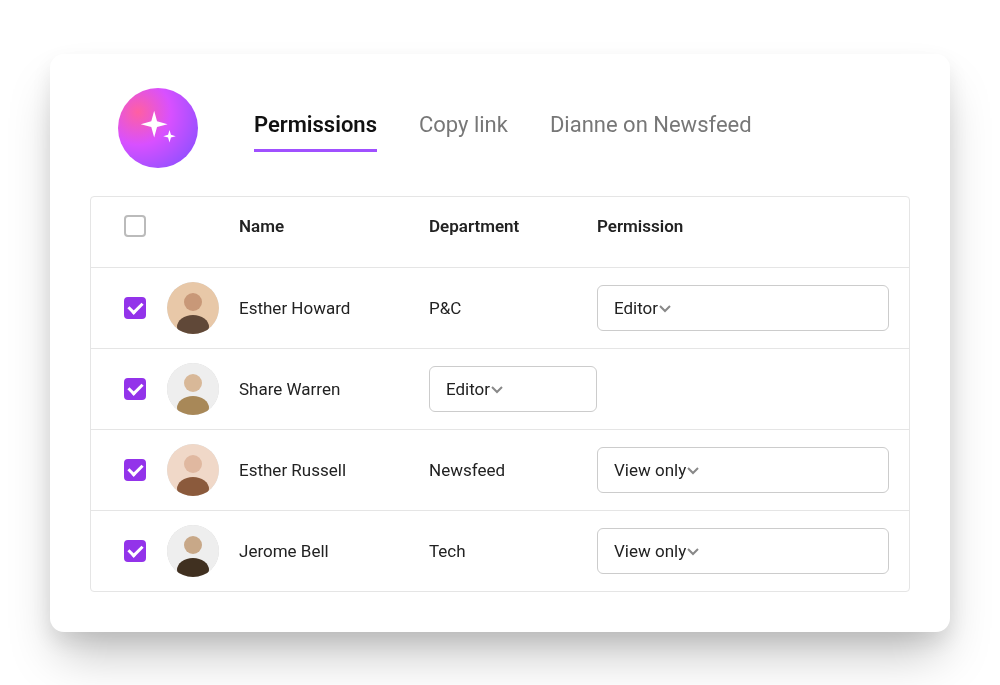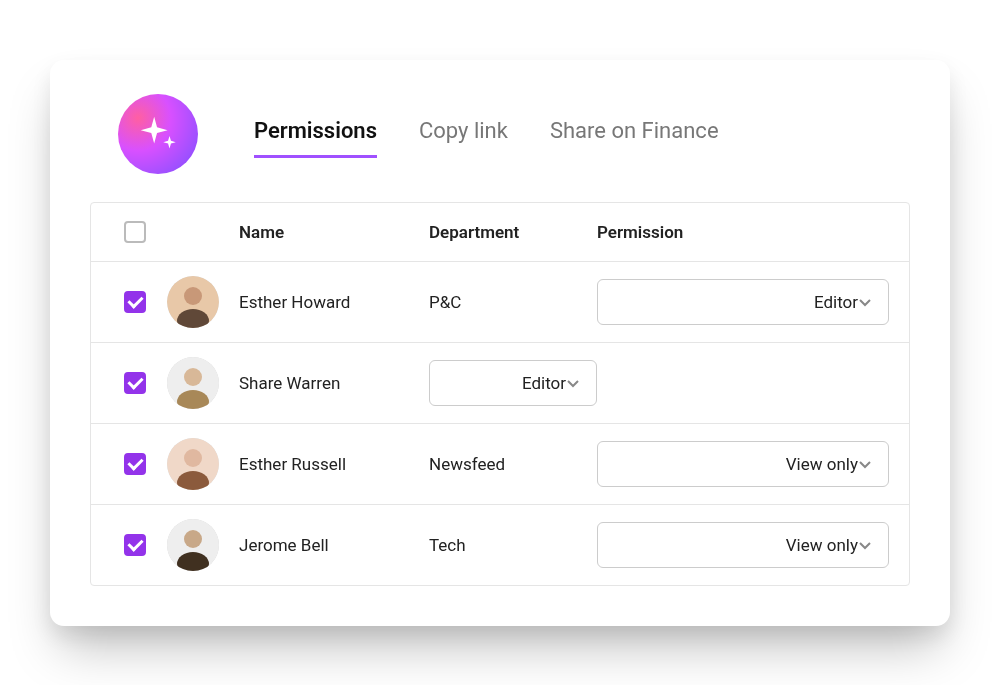--- a/index.html
+++ b/index.html
@@ -66,21 +66,21 @@
 .row {
   display: grid;
   grid-template-columns: 64px 72px 190px 168px 1fr;
   align-items: center;
   padding: 14px 20px 14px 12px;
   border-bottom: 1px solid #e5e5e5;
   gap: 0;
 }
 .row:last-child { border-bottom: none; }
 .row.head {
-  padding: 18px 20px 18px 12px;
+  padding: 18px 20px 30px 12px;
 }
 .row.head .th {
   font-weight: 600;
   font-size: 17px;
   color: #222;
 }
 .cbwrap { display:flex; justify-content:center; }
 .checkbox {
   width: 22px;
   height: 22px;
@@ -115,21 +115,21 @@
 }
 .avatar svg { width: 100%; height: 100%; }
 .name { font-size: 17px; color: #222; }
 .dept { font-size: 17px; color: #222; }
 .select {
   border: 1px solid #ccc;
   border-radius: 6px;
   height: 46px;
   display: flex;
   align-items: center;
-  justify-content: flex-end;
+  justify-content: flex-start;
   padding: 0 16px;
   cursor: pointer;
   font-size: 17px;
   color: #222;
   background: #fff;
 }
 .chev {
   width: 14px;
   height: 14px;
   display:flex;
@@ -145,21 +145,21 @@
   <div class="header">
     <div class="logo">
       <svg viewBox="0 0 48 48">
         <path d="M20 6 L23 17 L34 20 L23 23 L20 34 L17 23 L6 20 L17 17 Z" fill="#fff"></path>
         <path d="M36 26 L37.5 31 L42.5 32.5 L37.5 34 L36 39 L34.5 34 L29.5 32.5 L34.5 31 Z" fill="#fff"></path>
       </svg>
     </div>
     <div class="tabs">
       <div class="tab active">Permissions</div>
       <div class="tab">Copy link</div>
-      <div class="tab">Share on Finance</div>
+      <div class="tab">Dianne on Newsfeed</div>
     </div>
   </div>
 
   <div class="table">
     <div class="row head">
       <div class="cbwrap">
           <div class="checkbox"></div>
         </div>
       <div></div>
       <div class="th">Name</div>

